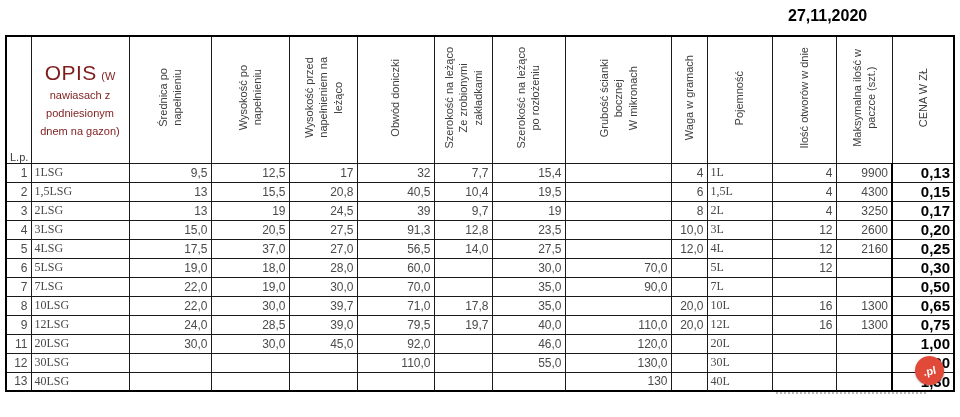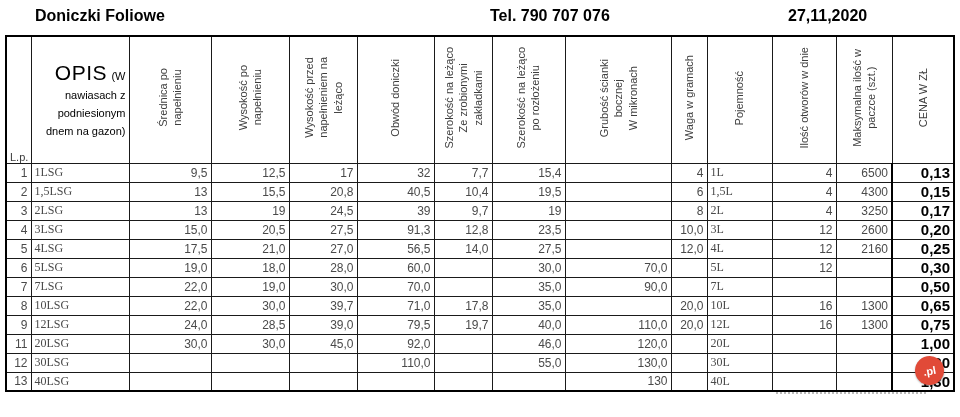--- a/index.html
+++ b/index.html
@@ -29,21 +29,21 @@
     overflow: hidden;
   }
   thead tr { height: 127px; }
   tbody tr { height: 19px; }
 
   th { font-weight: normal; vertical-align: middle; text-align: center; }
   th.lp {
     vertical-align: bottom; text-align: left;
     font-size: 11px; color: #3d3d3d; padding-bottom: 1px;
   }
-  th.opis { vertical-align: middle; text-align: right; color: #000000; padding: 0 4px 14px 4px; margin-top: 33px; }
+  th.opis { vertical-align: middle; text-align: center; color: #7f1d1d; padding: 0 4px 14px 4px; margin-top: 33px; }
   .opis-big { font-size: 21px; letter-spacing: .5px; }
   .opis-note { font-size: 11px; line-height: 1.25; }
 
   .vert {
     writing-mode: vertical-rl;
     transform: rotate(180deg);
     white-space: pre-line;
     display: inline-block;
     font-size: 11px;
     line-height: 1.3;
@@ -76,22 +76,20 @@
     color: #fff; font-size: 11px; font-weight: bold;
     display: flex; align-items: center; justify-content: center;
     transform: rotate(-10deg);
     box-shadow: 0 1px 2px rgba(0,0,0,0.35);
   }
 </style>
 </head>
 <body>
 
 <div class="topbar">
-  <span class="top-title">Doniczki Foliowe</span>
-  <span class="top-phone">Tel. 790 707 076</span>
   <span class="top-date">27,11,2020</span>
 </div>
 
 <table class="grid">
   <colgroup>
     <col style="width:25px">
       <col style="width:98px">
       <col style="width:82px">
     <col style="width:78px">
       <col style="width:68px">
@@ -143,21 +141,21 @@
         <td class="r">9,5</td>
         <td class="r">12,5</td>
         <td class="r">17</td>
         <td class="r">32</td>
         <td class="r">7,7</td>
         <td class="r">15,4</td>
         <td class="r"></td>
         <td class="r">4</td>
         <td class="l">1L</td>
         <td class="r">4</td>
-        <td class="r">6500</td>
+        <td class="r">9900</td>
         <td class="r price">0,13</td>
       </tr>
       <tr>
         <td class="r">2</td>
         <td class="l">1,5LSG</td>
         <td class="r">13</td>
         <td class="r">15,5</td>
         <td class="r">20,8</td>
         <td class="r">40,5</td>
         <td class="r">10,4</td>
@@ -198,21 +196,21 @@
         <td class="r">10,0</td>
         <td class="l">3L</td>
         <td class="r">12</td>
         <td class="r">2600</td>
         <td class="r price">0,20</td>
       </tr>
       <tr>
         <td class="r">5</td>
         <td class="l">4LSG</td>
         <td class="r">17,5</td>
-        <td class="r">21,0</td>
+        <td class="r">37,0</td>
         <td class="r">27,0</td>
         <td class="r">56,5</td>
         <td class="r">14,0</td>
         <td class="r">27,5</td>
         <td class="r"></td>
         <td class="r">12,0</td>
         <td class="l">4L</td>
         <td class="r">12</td>
         <td class="r">2160</td>
         <td class="r price">0,25</td>

